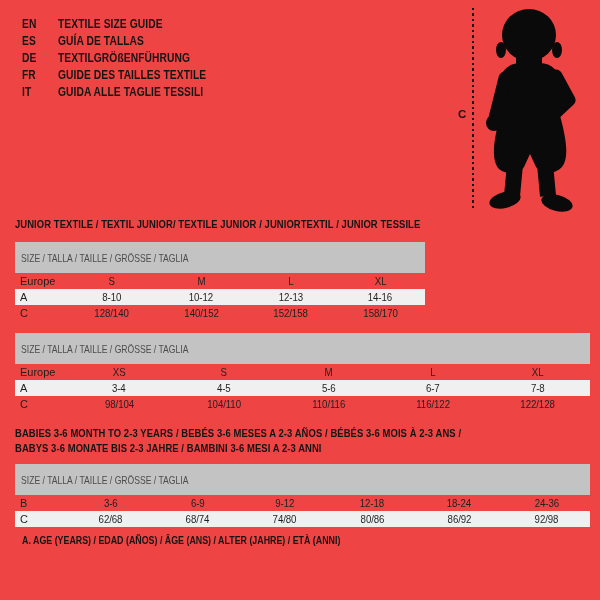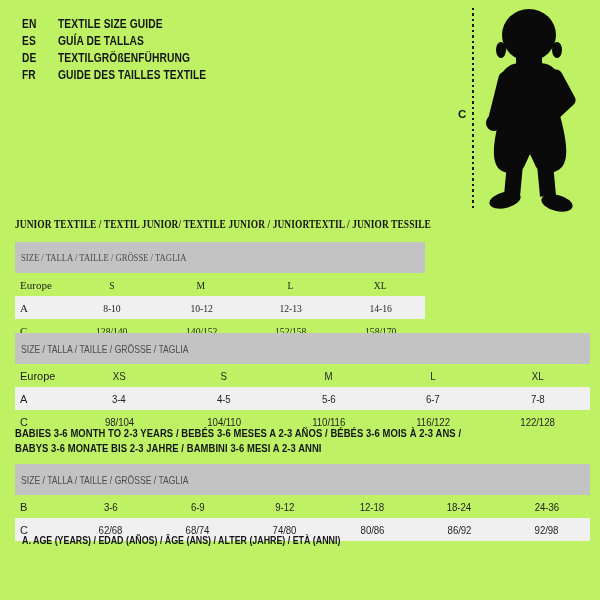--- a/index.html
+++ b/index.html
@@ -1,21 +1,21 @@
 <!DOCTYPE html>
 <html><head>
 <meta charset="utf-8">
 <style>
   * { margin: 0; padding: 0; box-sizing: border-box; }
   html, body { background: #ffffff; }
   .page {
     position: relative;
     width: 600px;
     height: 600px;
-    background: #bef264;
+    background: #ef4444;
     overflow: hidden;
     font-family: "Liberation Sans", sans-serif;
     color: #141414;
   }
   
   .cx {
     display: inline-block;
     transform: scaleX(0.82);
     transform-origin: 0 50%;
     white-space: nowrap;
@@ -37,33 +37,33 @@
   .c-label { position: absolute; left: 458px; top: 108px; font-size: 11.5px; font-weight: 700; }
   .dash-line {
     position: absolute; left: 472px; top: 8px;
     width: 2px; height: 203px;
     background: repeating-linear-gradient(to bottom, #161616 0px, #161616 2.5px, transparent 2.5px, transparent 5.5px);
   }
   .baby-svg { position: absolute; left: 478px; top: 6px; }
 
   
   .tbl { position: absolute; left: 15px; }
-  .tbl-1 { top: 217px; width: 410px; font-family: Liberation Serif, serif; }
+  .tbl-1 { top: 217px; width: 410px; }
   .tbl-2 { top: 322px; width: 575px; }
   .tbl-3 { top: 426px; width: 575px; }
   .ttl { font-size: 11.5px; font-weight: 700; line-height: 15px; letter-spacing: 0.1px; }
   .grid-1 { margin-top: 10px; }
   .grid-2 { margin-top: 11px; }
   .grid-3 { margin-top: 8px; }
   .bar {
     height: 31px; background: #c3c3c3; color: #4c4c4c;
     display: flex; align-items: center; padding-left: 6px;
     font-size: 10.5px; font-weight: 400;
   }
-  .trow { height: 23px; display: flex; align-items: center; font-size: 11px; color: #1f1f1f; }
+  .trow { height: 16px; display: flex; align-items: center; font-size: 11px; color: #1f1f1f; }
   .trow.alt { background: #f0f0f0; }
   .tlabel { width: 52px; flex: 0 0 52px; padding-left: 5px; text-align: left; }
   .tcell { flex: 1; text-align: center; letter-spacing: -0.1px; }
 
   
   .legend { position: absolute; left: 22px; top: 531px; }
   .legend-line { height: 17.5px; display: flex; align-items: center; font-size: 10.8px; font-weight: 700; }
 </style>
 </head>
 <body>
@@ -79,20 +79,24 @@
       <span class="lang-code"><span class="cx">ES</span></span>
       <span class="lang-label"><span class="cx">GUÍA DE TALLAS</span></span>
     </div>
     <div class="lang-row">
       <span class="lang-code"><span class="cx">DE</span></span>
       <span class="lang-label"><span class="cx">TEXTILGRÖßENFÜHRUNG</span></span>
     </div>
     <div class="lang-row">
       <span class="lang-code"><span class="cx">FR</span></span>
       <span class="lang-label"><span class="cx">GUIDE DES TAILLES TEXTILE</span></span>
+    </div>
+    <div class="lang-row">
+      <span class="lang-code"><span class="cx">IT</span></span>
+      <span class="lang-label"><span class="cx">GUIDA ALLE TAGLIE TESSILI</span></span>
     </div>
   </div>
 
   <span class="c-label">C</span>
   <div class="dash-line"></div>
   <svg class="baby-svg" width="106" height="206" viewBox="0 0 106 206" fill="#0a0a0a">
 
     <ellipse cx="51" cy="29" rx="27" ry="26"></ellipse>
 
     <ellipse cx="23" cy="44" rx="5" ry="8"></ellipse>

